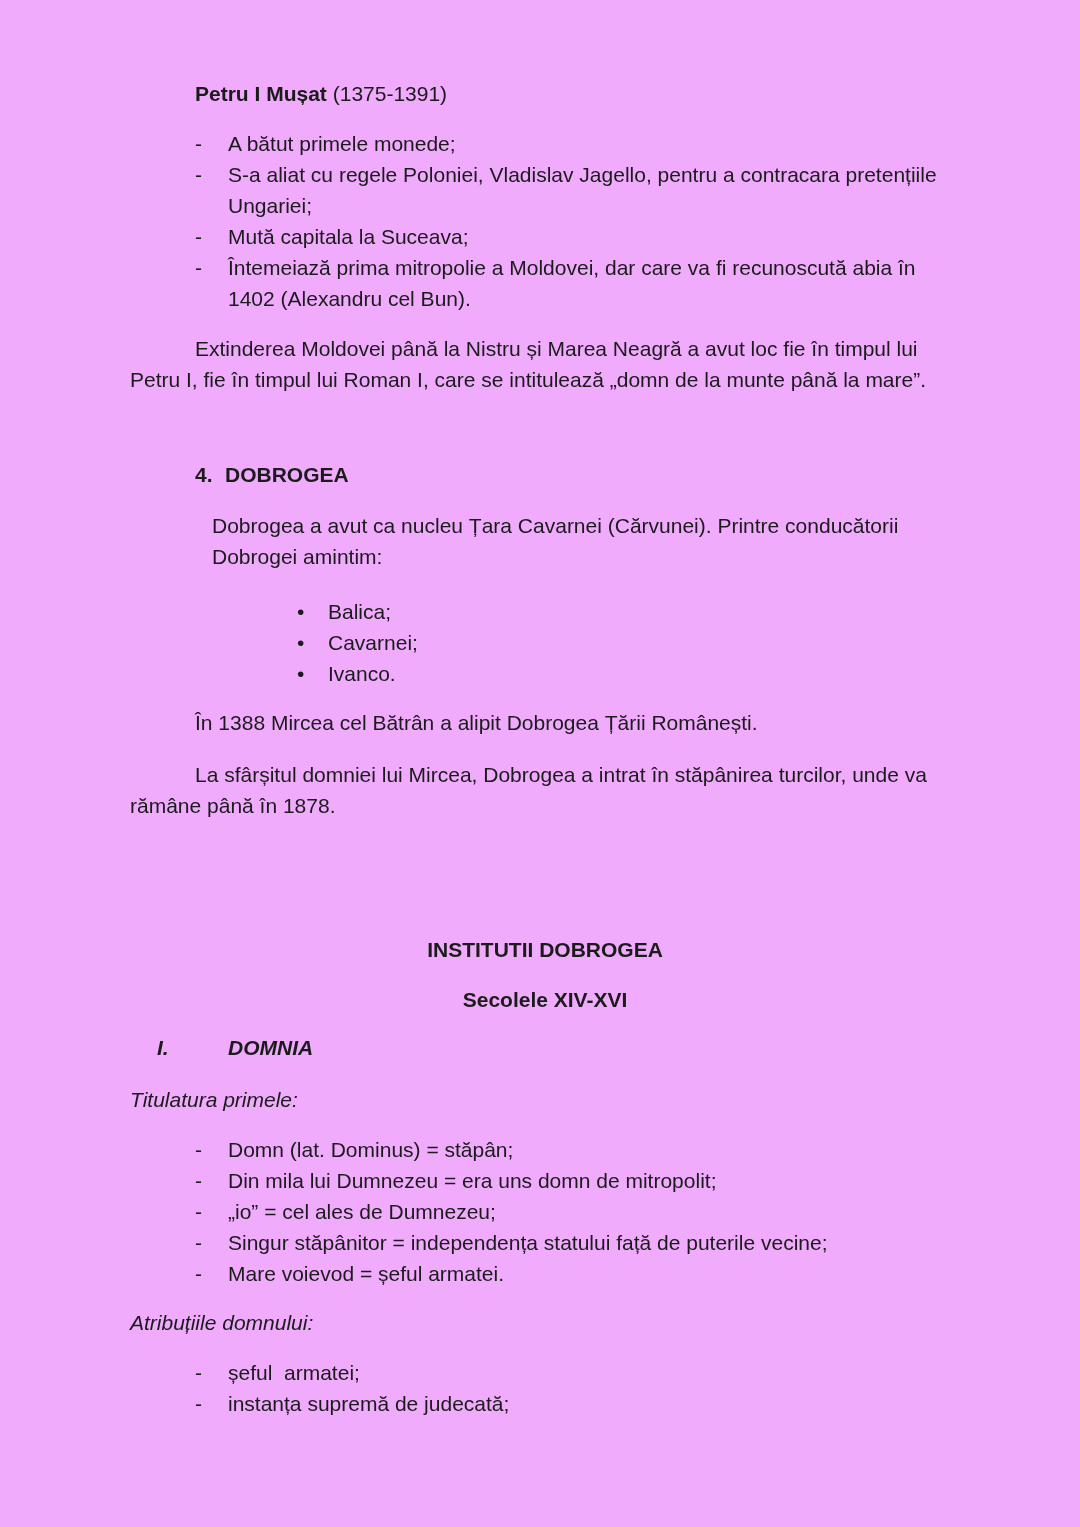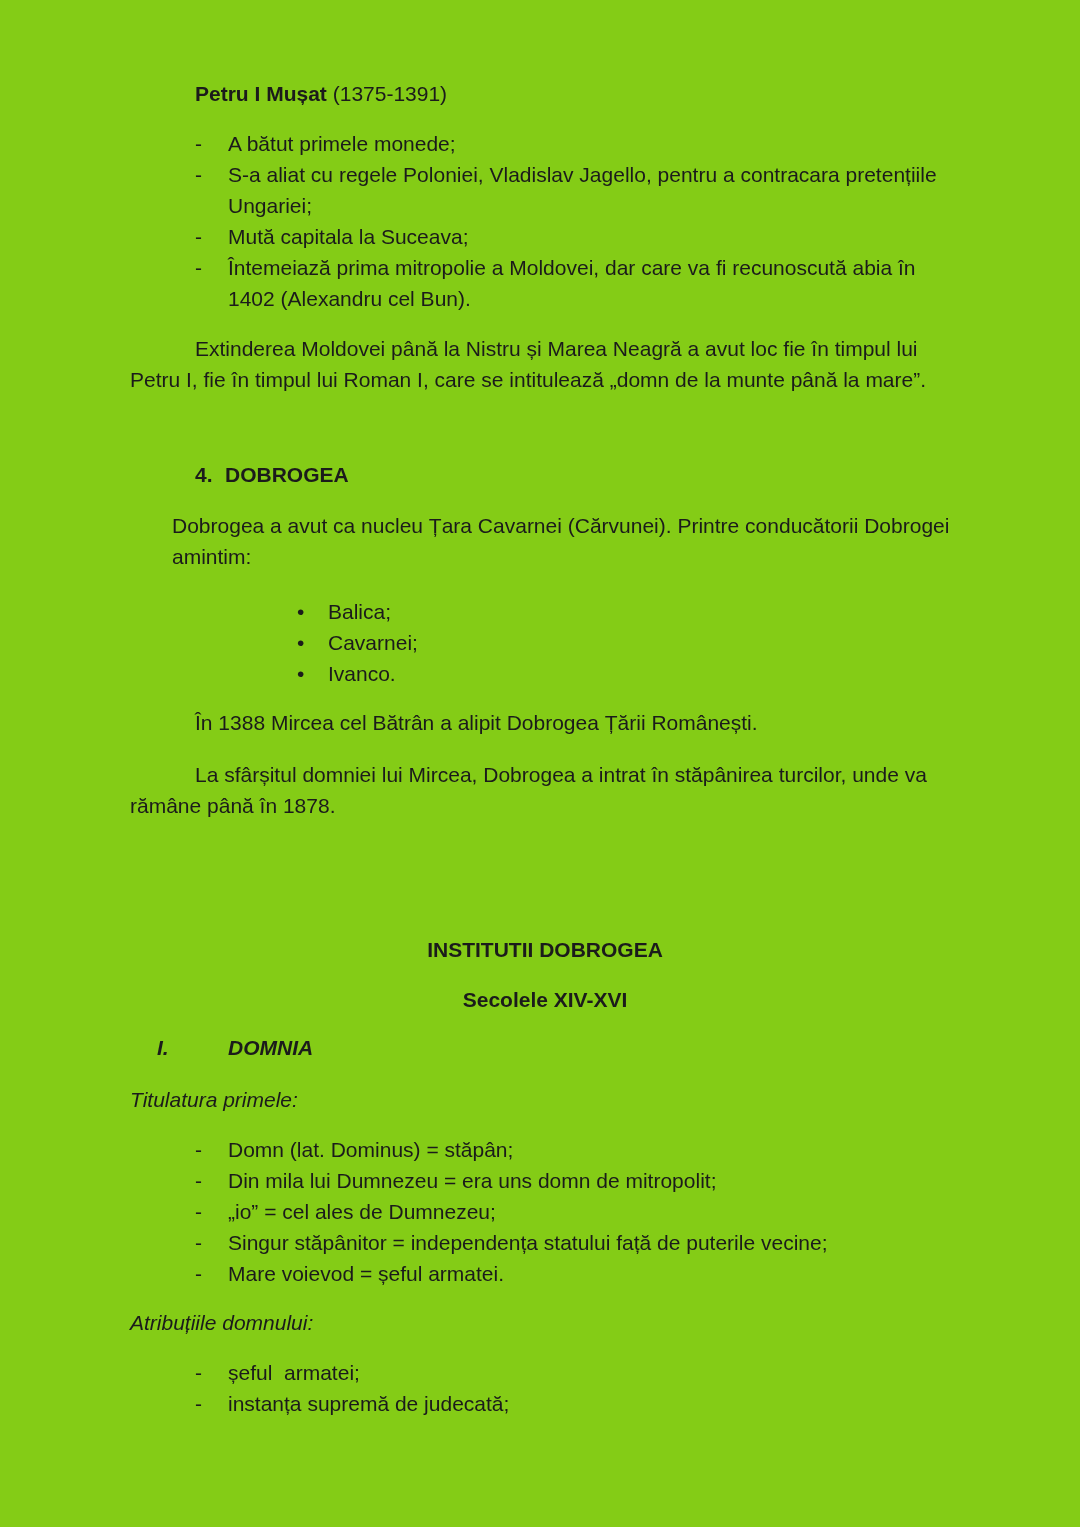--- a/index.html
+++ b/index.html
@@ -12,37 +12,37 @@
     height: 1527px;
     font-family: "Liberation Sans", sans-serif;
     color: #1b1b1b;
   }
   .page {
     position: relative;
     box-sizing: border-box;
     width: 1080px;
     height: 1527px;
     padding: 78px 120px 0 130px;
-    background: #84cc16;
+    background: #f0abfc;
     overflow: hidden;
   }
   .para, .li, .hline {
     margin: 0;
     font-size: 21px;
     line-height: 31px;
   }
   .t { white-space: pre-wrap; }
   .bold { font-weight: 700; }
   .italic { font-style: italic; }
   .center { text-align: center; }
 
   
   .indent-first { text-indent: 65px; }
   
-  .indent-block { margin-left: 42px; }
+  .indent-block { margin-left: 82px; }
 
   
   .dash-list .li { position: relative; padding-left: 98px; }
   .dash-list .marker { position: absolute; left: 65px; top: 0; }
 
   
   .bullet-list .li { position: relative; padding-left: 198px; }
   .bullet-list .marker { position: absolute; left: 167px; top: 0; }
 
   

